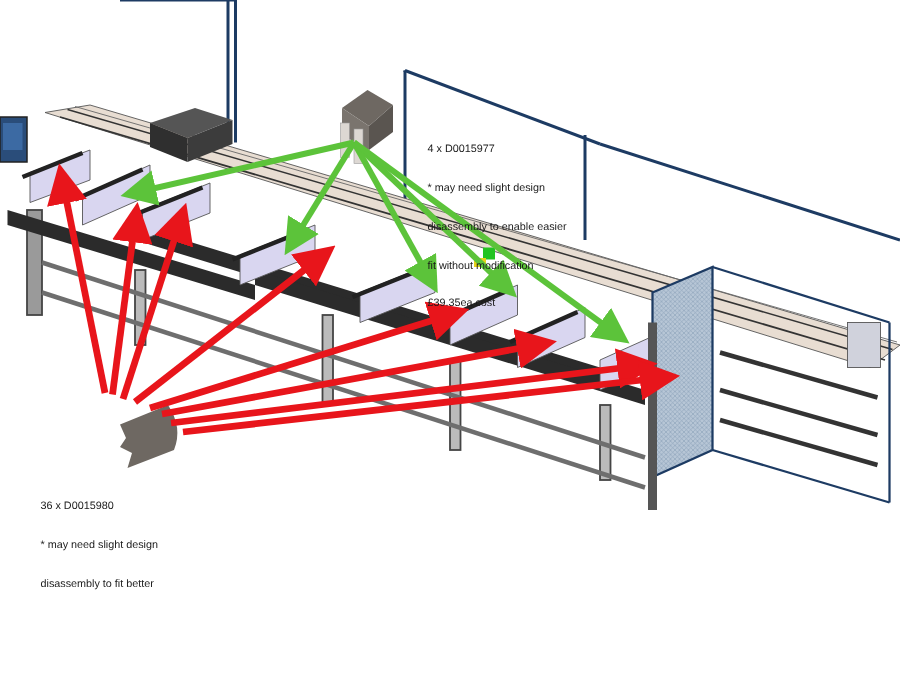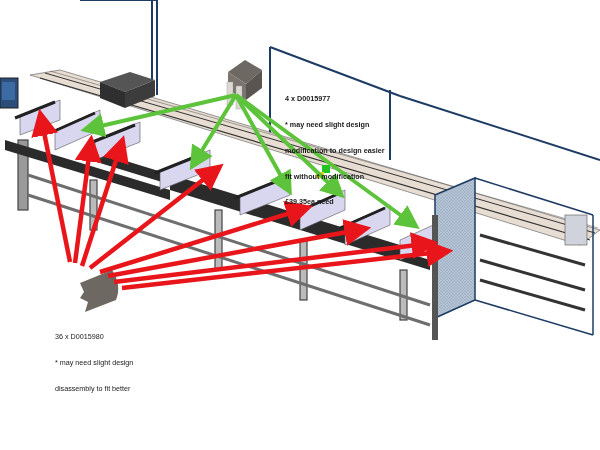--- a/index.html
+++ b/index.html
@@ -1,20 +1,20 @@
 <!DOCTYPE html>
 <html><head>
 <meta charset="utf-8">
 <style>
   html,body{margin:0;padding:0;background:#ffffff;}
   body{width:600px;height:450px;position:relative;overflow:hidden;font-family:"Liberation Sans",sans-serif;}
   #scene{position:absolute;left:0;top:0;width:600px;height:450px;}
   .callout{position:absolute;font-size:7.2px;line-height:8.6px;color:#1a1a1a;white-space:pre;}
-  #callout-top{left:285px;top:78px;font-weight:bold;}
-  #callout-bottom{left:27px;top:316px;margin-left:28px;}
+  #callout-top{left:285px;top:78px;}
+  #callout-bottom{left:27px;top:316px;}
   .callout div{margin:0;}
 </style>
 </head>
 <body>
 
 <svg id="scene" viewBox="0 0 600 450" xmlns="http://www.w3.org/2000/svg">
   <defs>
     <pattern id="mesh" width="3" height="3" patternUnits="userSpaceOnUse">
       <rect width="3" height="3" fill="#b7c6d6"></rect>
       <path d="M0 0L3 3M3 0L0 3" stroke="#8aa0b8" stroke-width="0.4"></path>
@@ -141,22 +141,22 @@
       <line x1="100" y1="272" x2="300" y2="210" marker-end="url(#red-head)"></line>
       <line x1="108" y1="276" x2="358" y2="230" marker-end="url(#red-head)"></line>
       <line x1="114" y1="282" x2="425" y2="244" marker-end="url(#red-head)"></line>
       <line x1="122" y1="288" x2="440" y2="252" marker-end="url(#red-head)"></line>
     </g>
 </svg>
 
 <div id="callout-top" class="callout">
   <div>4 x D0015977</div>
   <div>* may need slight design</div>
-  <div>modification to design easier</div>
+  <div>disassembly to enable easier</div>
   <div>fit without modification</div>
-  <div>£39.35ea need</div>
+  <div>£39.35ea cost</div>
 </div>
 
 <div id="callout-bottom" class="callout">
   <div>36 x D0015980</div>
   <div>* may need slight design</div>
   <div>disassembly to fit better</div>
 </div>
 
 </body></html>

